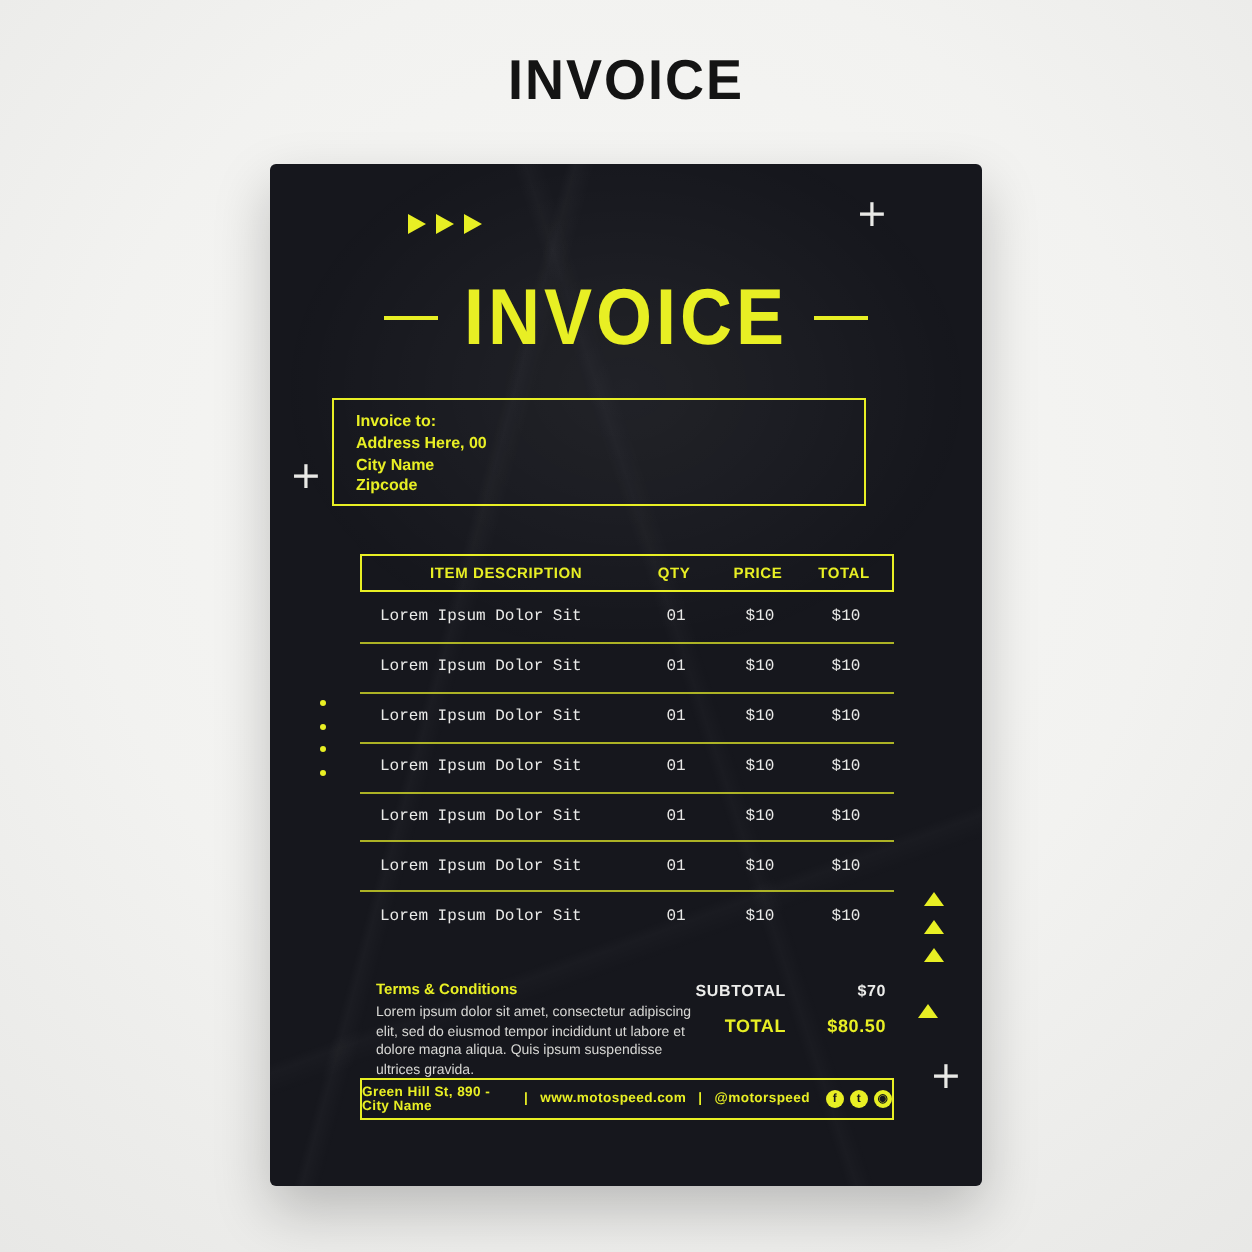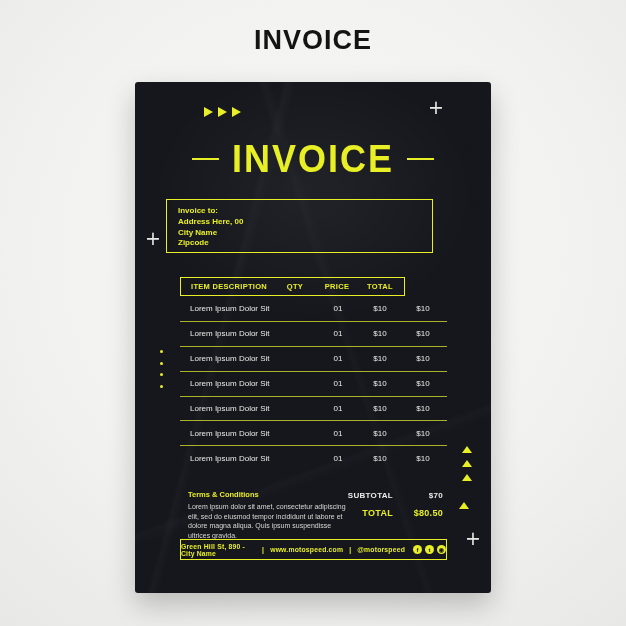--- a/index.html
+++ b/index.html
@@ -68,28 +68,28 @@
     font-size:8.5px;font-weight:700;letter-spacing:0.4px;}
   .meta-label{color:#d6d6d2;}
   .meta-value{color:var(--y);margin-left:3px;}
   
   .info-box{position:absolute;left:31px;top:117px;width:267px;height:54px;
     border:1px solid var(--y);display:flex;}
   .info-col{padding:6px 6px 5px 11px;color:var(--y);font-size:8px;font-weight:600;line-height:10.8px;}
   .info-col.left{flex:0 0 45%;}
   .info-col.right{flex:1;border-left:1px solid var(--y);}
   
-  .table-head{position:absolute;left:45px;top:195px;width:225px;height:19px;
+  .table-head{position:absolute;left:45px;top:195px;width:267px;height:19px;
     border:1px solid var(--y);display:grid;grid-template-columns:1fr 46px 38px 48px;
-    align-items:center;color:var(--y);font-size:7.5px;font-weight:700;letter-spacing:0.3px;}
+    align-items:center;color:var(--y);font-size:7.5px;font-weight:700;letter-spacing:0.3px;padding-left:24px;}
   .cell-desc{padding-left:10px;text-align:left;}
   .cell-num{text-align:center;}
   .table-rows{position:absolute;left:45px;top:214px;width:267px;}
   .trow{display:grid;grid-template-columns:1fr 46px 38px 48px;align-items:center;
-    height:24.9px;font-size:8px;font-weight:500;color:var(--light);}
+    height:24.9px;font-size:8px;font-weight:500;color:var(--light);font-family:Liberation Mono, monospace;}
   .trow + .trow{border-top:1px solid rgba(230,238,40,0.72);}
   
   .totals{position:absolute;left:165px;top:406px;width:147px;}
   .total-row{display:grid;grid-template-columns:1fr 54px;height:15px;align-items:center;
     font-size:8px;font-weight:700;color:#ececea;letter-spacing:0.3px;}
   .total-row .t-label{text-align:right;}
   .total-row .t-value{text-align:right;padding-right:4px;}
   .total-row.grand{color:var(--y);font-size:9px;height:19px;}
   
   .terms{position:absolute;left:53px;top:408px;width:162px;}

